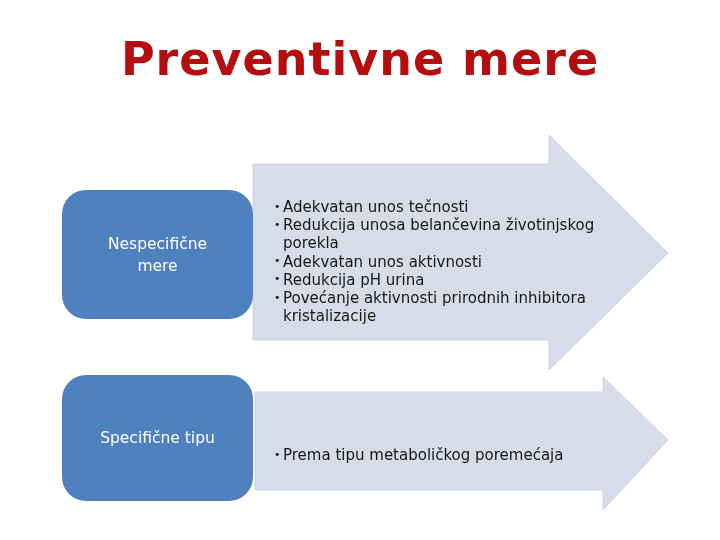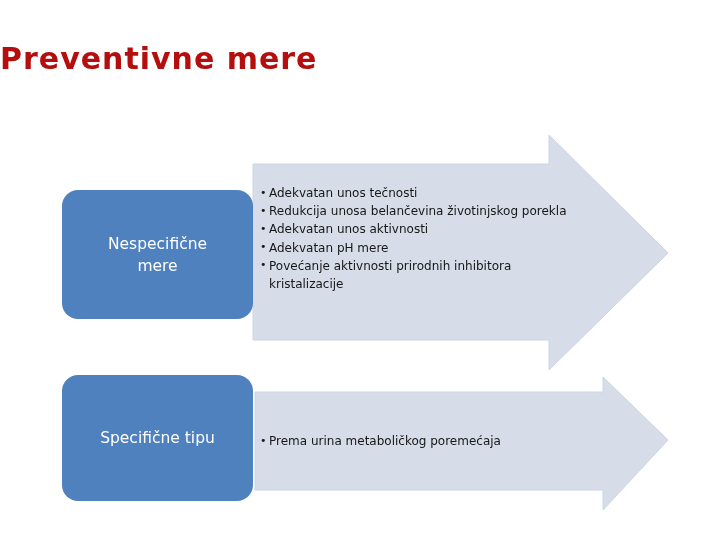--- a/index.html
+++ b/index.html
@@ -23,44 +23,44 @@
     height: 540px;
     background: #FFFFFF;
   }
 
   
   #slide-title {
     position: absolute;
     left: 0;
     top: 36px;
     width: 720px;
-    text-align: left;
+    text-align: center;
     color: #B50E0E;
     font-family: "DejaVu Sans", sans-serif;
     font-weight: bold;
-    font-size: 30px;
+    font-size: 46px;
     letter-spacing: 1px;
     line-height: 46px;
     white-space: nowrap;
   }
 
   
   #arrow-layer {
     position: absolute;
     left: 0;
     top: 0;
     width: 720px;
     height: 540px;
   }
 
   
   .label-box {
     position: absolute;
     background: #4E81BD;
-    border-radius: 16px;
+    border-radius: 24px;
     color: #FFFFFF;
     display: flex;
     align-items: center;
     justify-content: center;
     text-align: center;
     font-family: "DejaVu Sans", sans-serif;
     font-size: 15.5px;
     line-height: 22px;
     padding: 0 10px;
     box-sizing: border-box;
@@ -81,25 +81,25 @@
   }
 
   .box-label-text {
     display: block;
     white-space: pre-line;
   }
 
   
   .bullet-list {
     position: absolute;
-    margin: 3px;
+    margin: 17px;
     padding: 0;
     list-style: none;
     font-family: "DejaVu Sans", sans-serif;
-    font-size: 12px;
+    font-size: 15px;
     line-height: 18.2px;
     color: #171717;
   }
 
   .bullet-list li {
     position: relative;
     padding-left: 9px;
     white-space: pre-line;
   }
 
@@ -144,22 +144,22 @@
   </div>
 
   <div id="box-specificne" class="label-box">
     <span class="box-label-text">Specifične tipu</span>
   </div>
 
   <ul id="bullets-nespecificne" class="bullet-list">
     <li>Adekvatan unos tečnosti</li>
     <li>Redukcija unosa belančevina životinjskog porekla</li>
     <li>Adekvatan unos aktivnosti</li>
-    <li>Adekvatan pH mere</li>
+    <li>Redukcija pH urina</li>
     <li>Povećanje aktivnosti prirodnih inhibitora
  kristalizacije</li>
   </ul>
 
   <ul id="bullets-specificne" class="bullet-list">
-    <li>Prema urina metaboličkog poremećaja</li>
+    <li>Prema tipu metaboličkog poremećaja</li>
   </ul>
 
 </div>
 
 </body></html>

